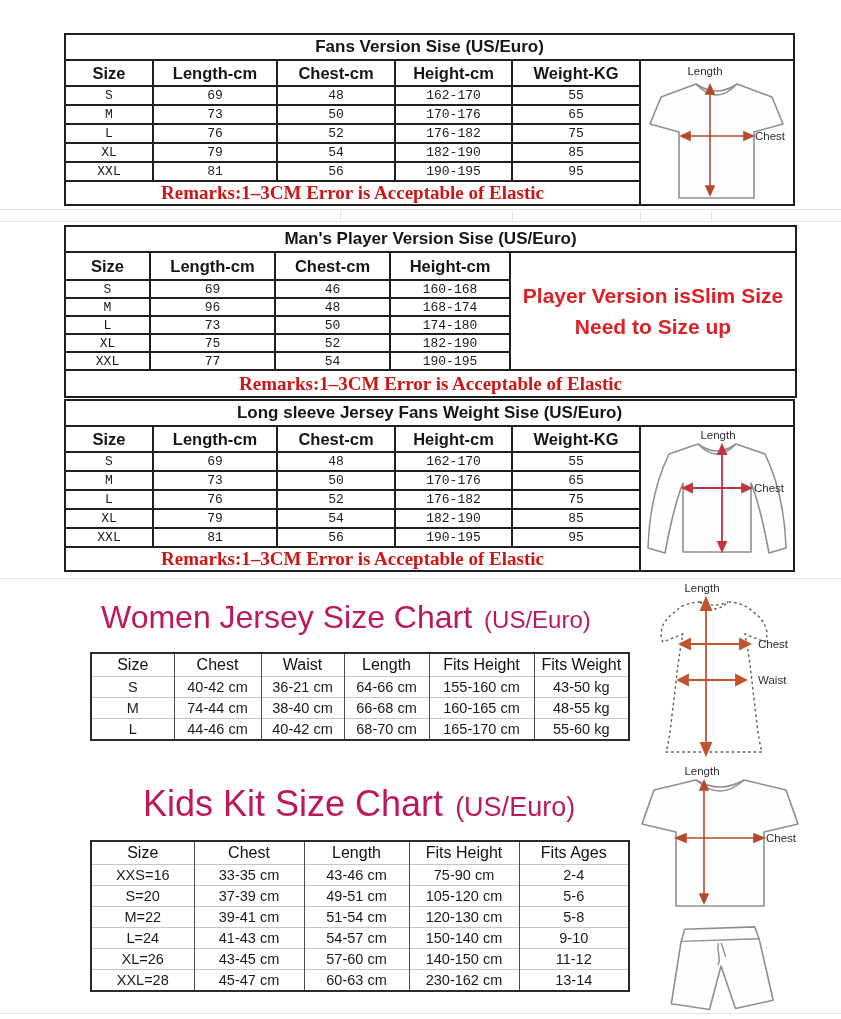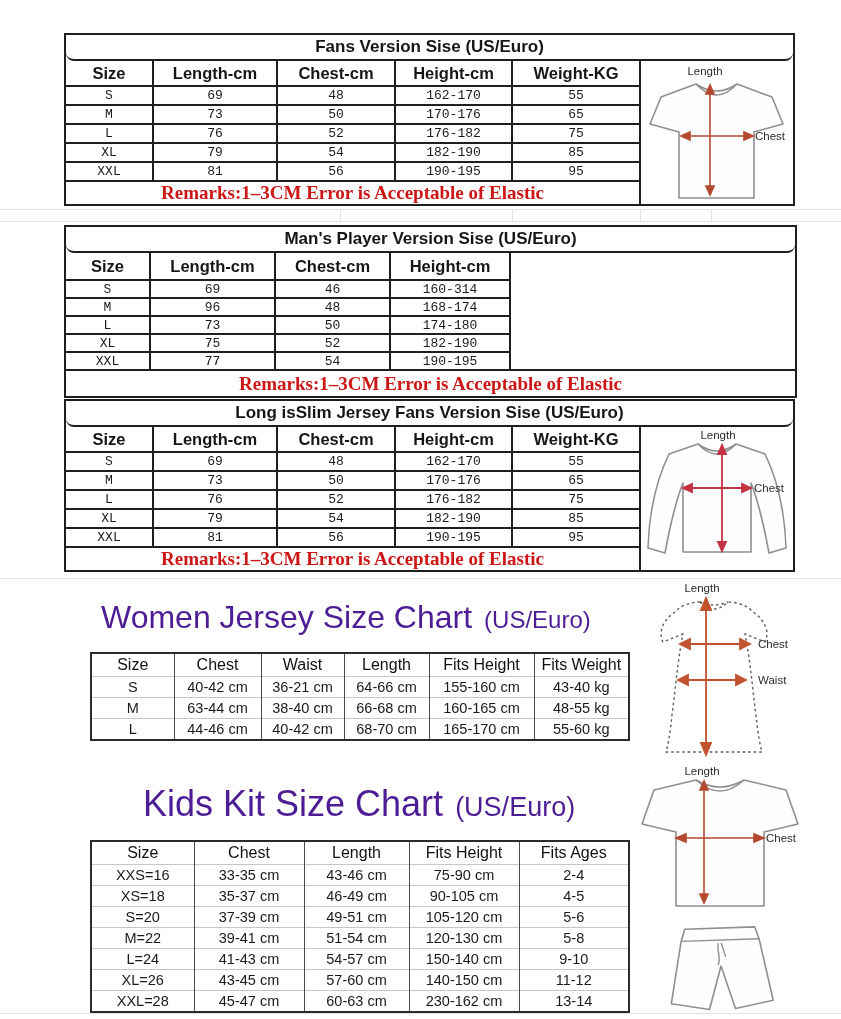--- a/index.html
+++ b/index.html
@@ -6,21 +6,21 @@
   .page{position:relative;width:841px;height:1019px;background:#ffffff;overflow:hidden;
         font-family:"Liberation Sans",sans-serif;color:#161616;}
 
   
   .hline{position:absolute;left:0;width:841px;height:1px;background:#e3e3e3;}
   .vseg{position:absolute;width:1px;background:#e3e3e3;}
 
   
   .sizetable{position:absolute;border:2px solid #1f1f1f;background:#fff;box-sizing:border-box;}
   .tt{border-bottom:2px solid #1f1f1f;text-align:center;font-weight:bold;font-size:17px;
-      height:24px;line-height:24px;font-family:"Liberation Sans",sans-serif;border-radius:8px;}
+      height:24px;line-height:24px;font-family:"Liberation Sans",sans-serif;}
   .mid{display:flex;align-items:stretch;}
   table.grid{border-collapse:collapse;table-layout:fixed;flex:0 0 auto;}
   .grid th,.grid td{border-right:2px solid #1f1f1f;border-bottom:2px solid #1f1f1f;
       text-align:center;vertical-align:middle;padding:0;}
   .grid th{font-family:"Liberation Sans",sans-serif;font-weight:bold;font-size:16.5px;height:24px;}
   .grid td{font-family:"Liberation Mono","DejaVu Sans Mono",monospace;font-size:13px;height:17px;color:#1b1b1b;}
   .t2 .grid td{height:16px;}
   tbody.open tr:last-child td{border-bottom:none;}
   tr.remarks-row td{border-bottom:none;font-family:"Liberation Serif",serif;font-weight:bold;
       font-size:19px;color:#cd1616;height:22px;}
@@ -33,21 +33,21 @@
   
   table.light{position:absolute;border-collapse:collapse;table-layout:fixed;background:#fff;
       border:2px solid #2b2b2b;}
   .light th{font-size:16px;font-weight:400;height:22px;color:#111;}
   .light td{font-size:14.5px;height:20px;color:#1a1a1a;}
   .light th,.light td{text-align:center;vertical-align:middle;padding:0;}
   .light th+th,.light td+td{border-left:1px solid #4c4c4c;}
   .light tbody td{border-top:1px solid #c6c6c6;}
 
   
-  .sect{position:absolute;white-space:nowrap;color:#4c1d95;}
+  .sect{position:absolute;white-space:nowrap;color:#be185d;}
   .sect .big{font-size:32px;line-height:1;}
   .sect .small{font-size:24px;line-height:1;margin-left:12px;}
   .sect.kids .big{font-size:36px;}
   .sect.kids .small{font-size:27px;}
 
   
   .diagram{position:absolute;}
   .shirt{fill:#fefefe;stroke:#8f8f8f;stroke-width:1.6;stroke-linejoin:round;}
   .shirtline{fill:none;stroke:#8f8f8f;stroke-width:1.4;}
   .dotted{fill:none;stroke:#5a5a5a;stroke-width:1.4;stroke-dasharray:2.5 3;stroke-linejoin:round;}
@@ -170,21 +170,21 @@
             <th>Length-cm</th>
             <th>Chest-cm</th>
             <th>Height-cm</th>
           </tr>
         </thead>
         <tbody class="open">
             <tr>
               <td>S</td>
               <td>69</td>
               <td>46</td>
-              <td>160-314</td>
+              <td>160-168</td>
             </tr>
             <tr>
               <td>M</td>
               <td>96</td>
               <td>48</td>
               <td>168-174</td>
             </tr>
             <tr>
               <td>L</td>
               <td>73</td>
@@ -198,26 +198,30 @@
               <td>182-190</td>
             </tr>
             <tr>
               <td>XXL</td>
               <td>77</td>
               <td>54</td>
               <td>190-195</td>
             </tr>
           </tbody>
       </table>
+      <div class="ncell">
+        <div>Player Version isSlim Size</div>
+        <div>Need to Size up</div>
+      </div>
     </div>
     <div class="rbar">Remarks:1–3CM Error is Acceptable of Elastic</div>
   </div>
 
   <div class="sizetable" style="left:64px;top:399px;width:731px;">
-    <div class="tt">Long isSlim Jersey Fans Version Sise (US/Euro)</div>
+    <div class="tt">Long sleeve Jersey Fans Weight Sise (US/Euro)</div>
     <div class="mid">
       <table class="grid" style="width:574px;">
         <colgroup>
             <col style="width:87px">
             <col style="width:124px">
             <col style="width:118px">
             <col style="width:117px">
             <col style="width:128px">
           </colgroup>
         <thead>
@@ -316,25 +320,25 @@
         <th>Fits Weight</th>
       </tr>
     </thead>
     <tbody>
         <tr>
           <td>S</td>
           <td>40-42 cm</td>
           <td>36-21 cm</td>
           <td>64-66 cm</td>
           <td>155-160 cm</td>
-          <td>43-40 kg</td>
+          <td>43-50 kg</td>
         </tr>
         <tr>
           <td>M</td>
-          <td>63-44 cm</td>
+          <td>74-44 cm</td>
           <td>38-40 cm</td>
           <td>66-68 cm</td>
           <td>160-165 cm</td>
           <td>48-55 kg</td>
         </tr>
         <tr>
           <td>L</td>
           <td>44-46 cm</td>
           <td>40-42 cm</td>
           <td>68-70 cm</td>
@@ -392,27 +396,20 @@
     </thead>
     <tbody>
         <tr>
           <td>XXS=16</td>
           <td>33-35 cm</td>
           <td>43-46 cm</td>
           <td>75-90 cm</td>
           <td>2-4</td>
         </tr>
         <tr>
-          <td>XS=18</td>
-          <td>35-37 cm</td>
-          <td>46-49 cm</td>
-          <td>90-105 cm</td>
-          <td>4-5</td>
-        </tr>
-        <tr>
           <td>S=20</td>
           <td>37-39 cm</td>
           <td>49-51 cm</td>
           <td>105-120 cm</td>
           <td>5-6</td>
         </tr>
         <tr>
           <td>M=22</td>
           <td>39-41 cm</td>
           <td>51-54 cm</td>

